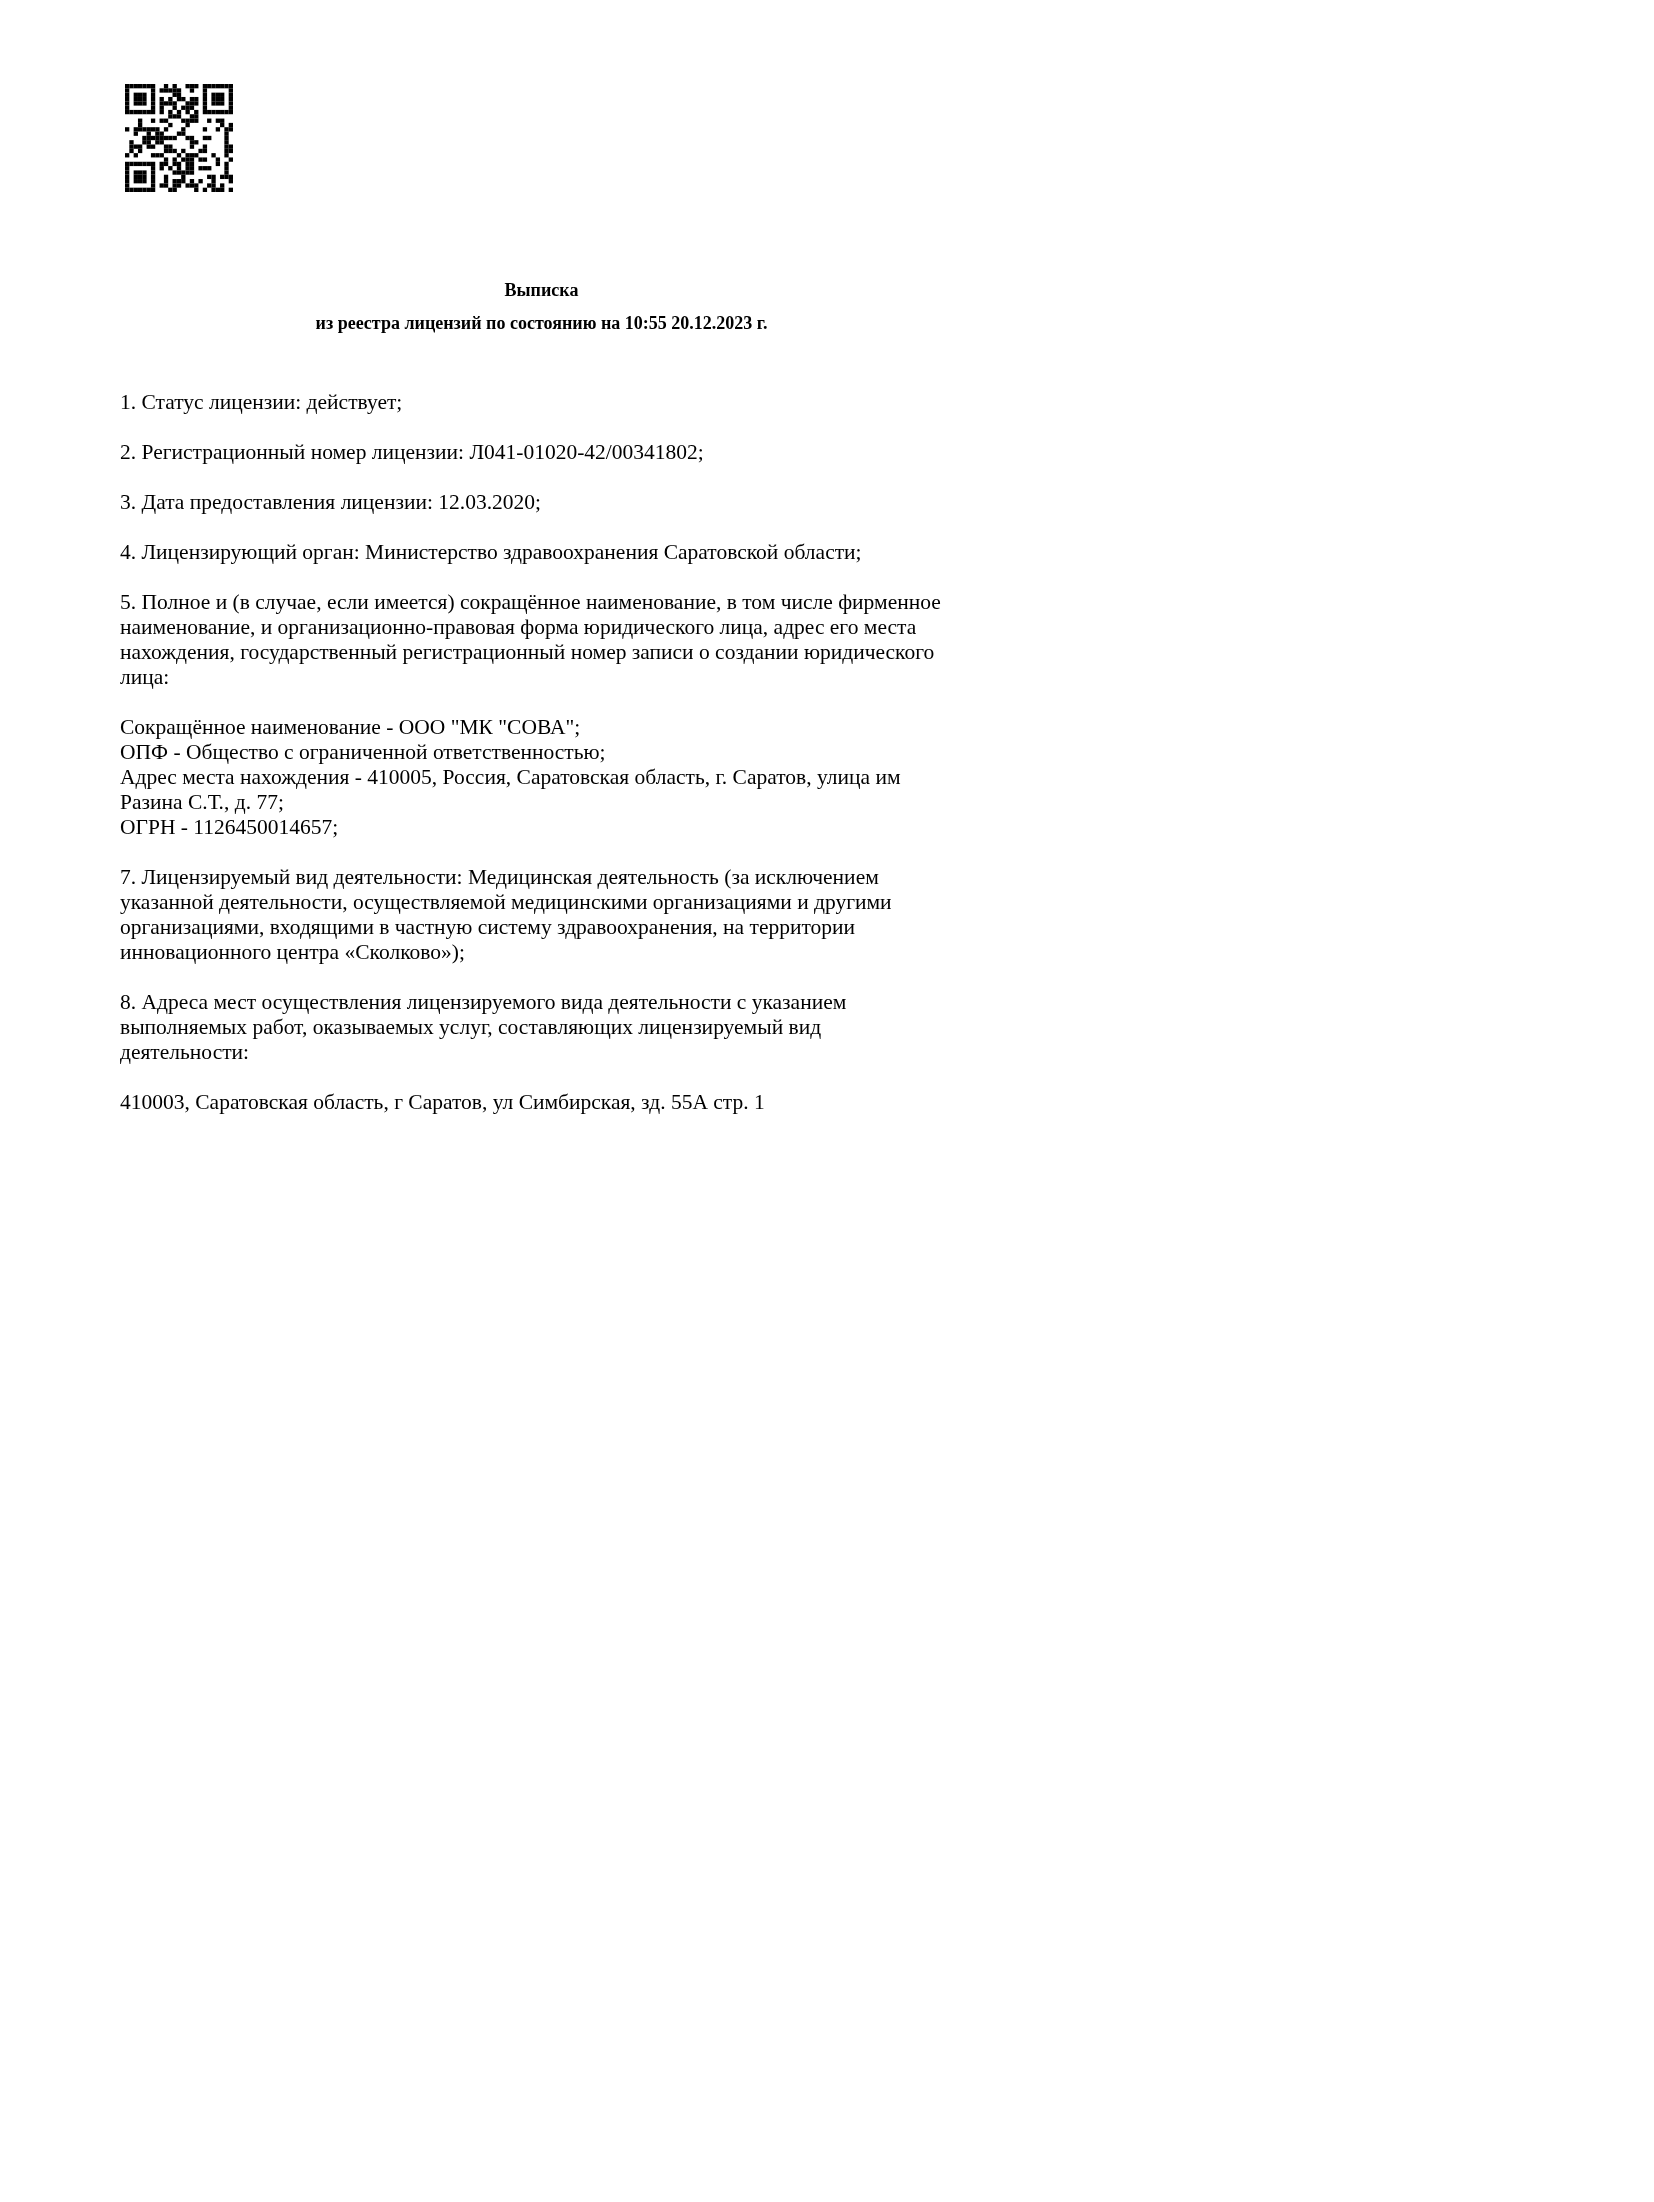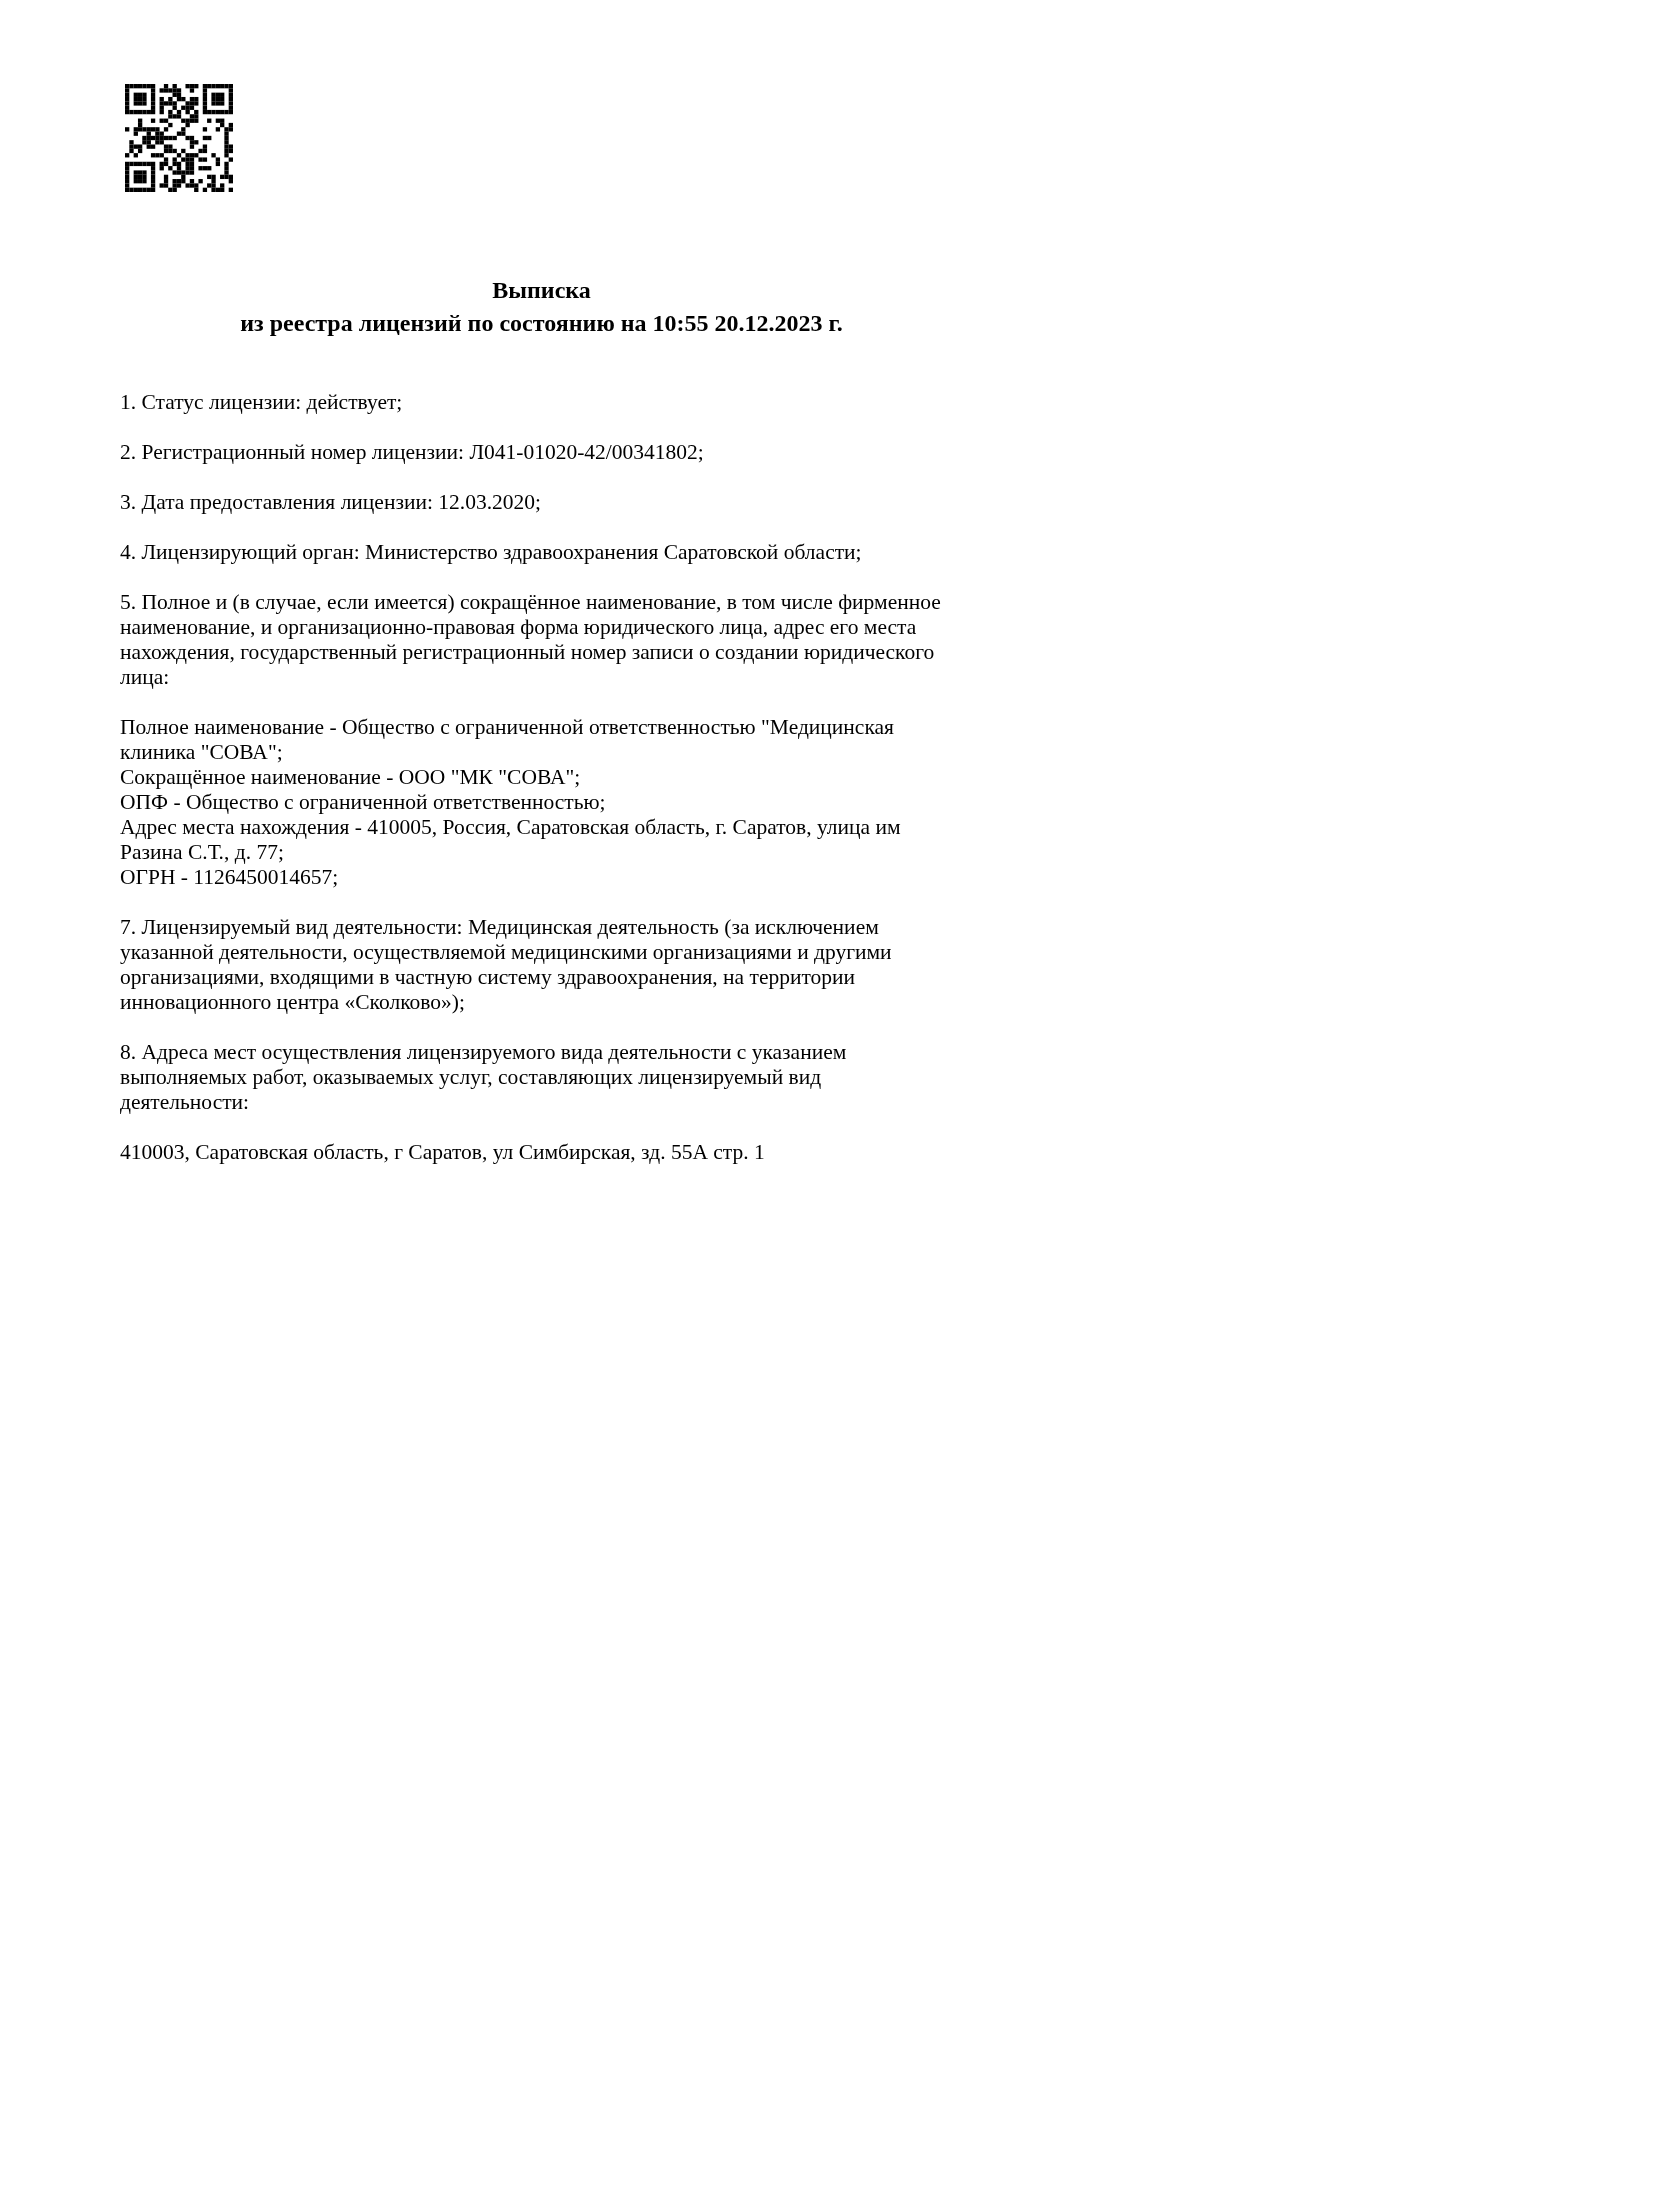--- a/index.html
+++ b/index.html
@@ -35,21 +35,21 @@
     left: 120px;
     top: 274px;
     width: 843px;
     font-size: 21.5px;
     line-height: 25px;
     text-align: left;
   }
   .title {
     text-align: center;
     font-weight: bold;
-    font-size: 24px;
+    font-size: 18px;
     line-height: 33px;
     margin: 0 0 50px 0;
   }
   .para {
     margin: 0 12px 25px 0;
   }
   .group div {
     
   }
 </style>
@@ -366,21 +366,20 @@
 
     <p class="para">2. Регистрационный номер лицензии: Л041-01020-42/00341802;</p>
 
     <p class="para">3. Дата предоставления лицензии: 12.03.2020;</p>
 
     <p class="para">4. Лицензирующий орган: Министерство здравоохранения Саратовской области;</p>
 
     <p class="para">5. Полное и (в случае, если имеется) сокращённое наименование, в том числе фирменное наименование, и организационно-правовая форма юридического лица, адрес его места нахождения, государственный регистрационный номер записи о создании юридического лица:</p>
 
     <div class="para group">
-      <div>Полное наименование - Общество с ограниченной ответственностью "Медицинская клиника "СОВА";</div>
       <div>Сокращённое наименование - ООО "МК "СОВА";</div>
       <div>ОПФ - Общество с ограниченной ответственностью;</div>
       <div>Адрес места нахождения - 410005, Россия, Саратовская область, г. Саратов, улица им Разина С.Т., д. 77;</div>
       <div>ОГРН - 1126450014657;</div>
     </div>
 
 
     <p class="para">7. Лицензируемый вид деятельности: Медицинская деятельность (за исключением указанной деятельности, осуществляемой медицинскими организациями и другими организациями, входящими в частную систему здравоохранения, на территории инновационного центра «Сколково»);</p>
 
     <p class="para">8. Адреса мест осуществления лицензируемого вида деятельности с указанием выполняемых работ, оказываемых услуг, составляющих лицензируемый вид деятельности:</p>

